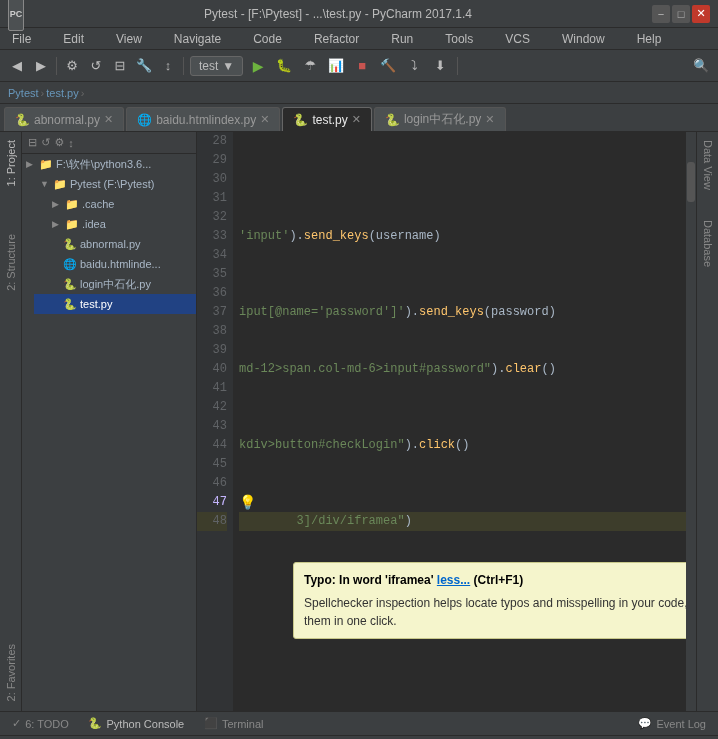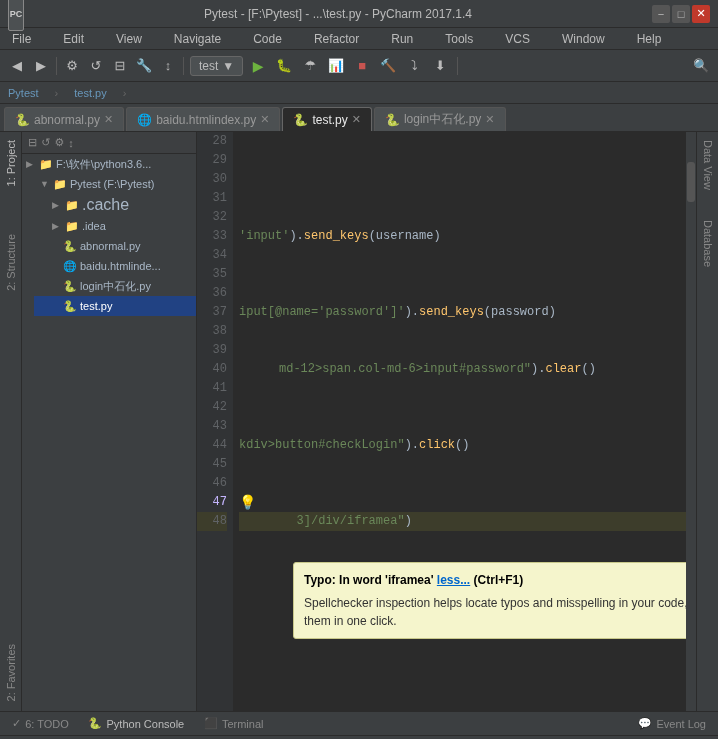--- a/index.html
+++ b/index.html
@@ -284,21 +284,21 @@
       background: #4c5052;
       border: 1px solid #888;
       display: flex; align-items: center; justify-content: center;
       font-size: 9px; font-weight: bold; color: #ccc;
       border-radius: 2px;
     }
 
     .breadcrumb {
       display: flex;
       align-items: center;
-      gap: 16px;
+      gap: 2px;
       padding: 0 8px;
       background: #3c3f41;
       height: 22px;
       border-bottom: 1px solid #2b2b2b;
       font-size: 11px;
       color: #888;
     }
     .breadcrumb-item { color: #6897bb; cursor: pointer; }
     .breadcrumb-sep { color: #666; }
 
@@ -423,21 +423,21 @@
       <span style="width:12px;"></span>
       <span class="tree-arrow">▼</span>
       <span class="tree-icon tree-folder">📁</span>
       <span style="color:#a9b7c6; font-size:11px;">Pytest (F:\Pytest)</span>
     </div>
 
     <div class="tree-item indent1">
       <span style="width:12px;"></span>
       <span class="tree-arrow">▶</span>
       <span class="tree-icon tree-folder">📁</span>
-      <span style="color:#a9b7c6; font-size:16px;">.cache</span>
+      <span style="color:#a9b7c6; font-size:11px;">.cache</span>
     </div>
 
     <div class="tree-item indent1">
       <span style="width:12px;"></span>
       <span class="tree-arrow">▶</span>
       <span class="tree-icon tree-folder">📁</span>
       <span style="color:#a9b7c6; font-size:11px;">.idea</span>
     </div>
 
     <div class="tree-item indent1">
@@ -497,21 +497,21 @@
       <div class="code-line"></div>
       <div class="code-line"></div>
       <div class="code-line"></div>
       <div class="code-line"><span style="color:#6a8759;">'input'</span><span style="color:#a9b7c6;">).</span><span style="color:#ffc66d;">send_keys</span><span style="color:#a9b7c6;">(username)</span></div>
       <div class="code-line"></div>
       <div class="code-line"></div>
       <div class="code-line"></div>
       <div class="code-line"><span style="color:#6a8759;">iput[@name=</span><span style="color:#6a8759;">'password'</span><span style="color:#6a8759;">]'</span><span style="color:#a9b7c6;">).</span><span style="color:#ffc66d;">send_keys</span><span style="color:#a9b7c6;">(password)</span></div>
       <div class="code-line"></div>
       <div class="code-line"></div>
-      <div class="code-line"><span style="color:#6a8759;margin-left:40px;">md-12&gt;span.col-md-6&gt;input#password</span><span style="color:#6a8759;">"</span><span style="color:#a9b7c6;">).</span><span style="color:#ffc66d;">clear</span><span style="color:#a9b7c6;">()</span></div>
+      <div class="code-line"><span style="color:#6a8759;">md-12&gt;span.col-md-6&gt;input#password</span><span style="color:#6a8759;">"</span><span style="color:#a9b7c6;">).</span><span style="color:#ffc66d;">clear</span><span style="color:#a9b7c6;">()</span></div>
       <div class="code-line"></div>
       <div class="code-line"></div>
       <div class="code-line"></div>
       <div class="code-line"><span style="color:#6a8759;">kdiv&gt;button#checkLogin</span><span style="color:#6a8759;">"</span><span style="color:#a9b7c6;">).</span><span style="color:#ffc66d;">click</span><span style="color:#a9b7c6;">()</span></div>
       <div class="code-line"></div>
       <div class="code-line"></div>
       <div class="code-line"><span style="color:#f0c040; font-size:14px; position:relative; top:1px;">💡</span></div>
       <div class="code-line" style="background:#3d3d2b;"><span style="color:#6a8759;">        3]/div/iframea</span><span style="color:#6a8759;">"</span><span style="color:#a9b7c6;">)</span></div>
 
       <div class="inspection-popup">

